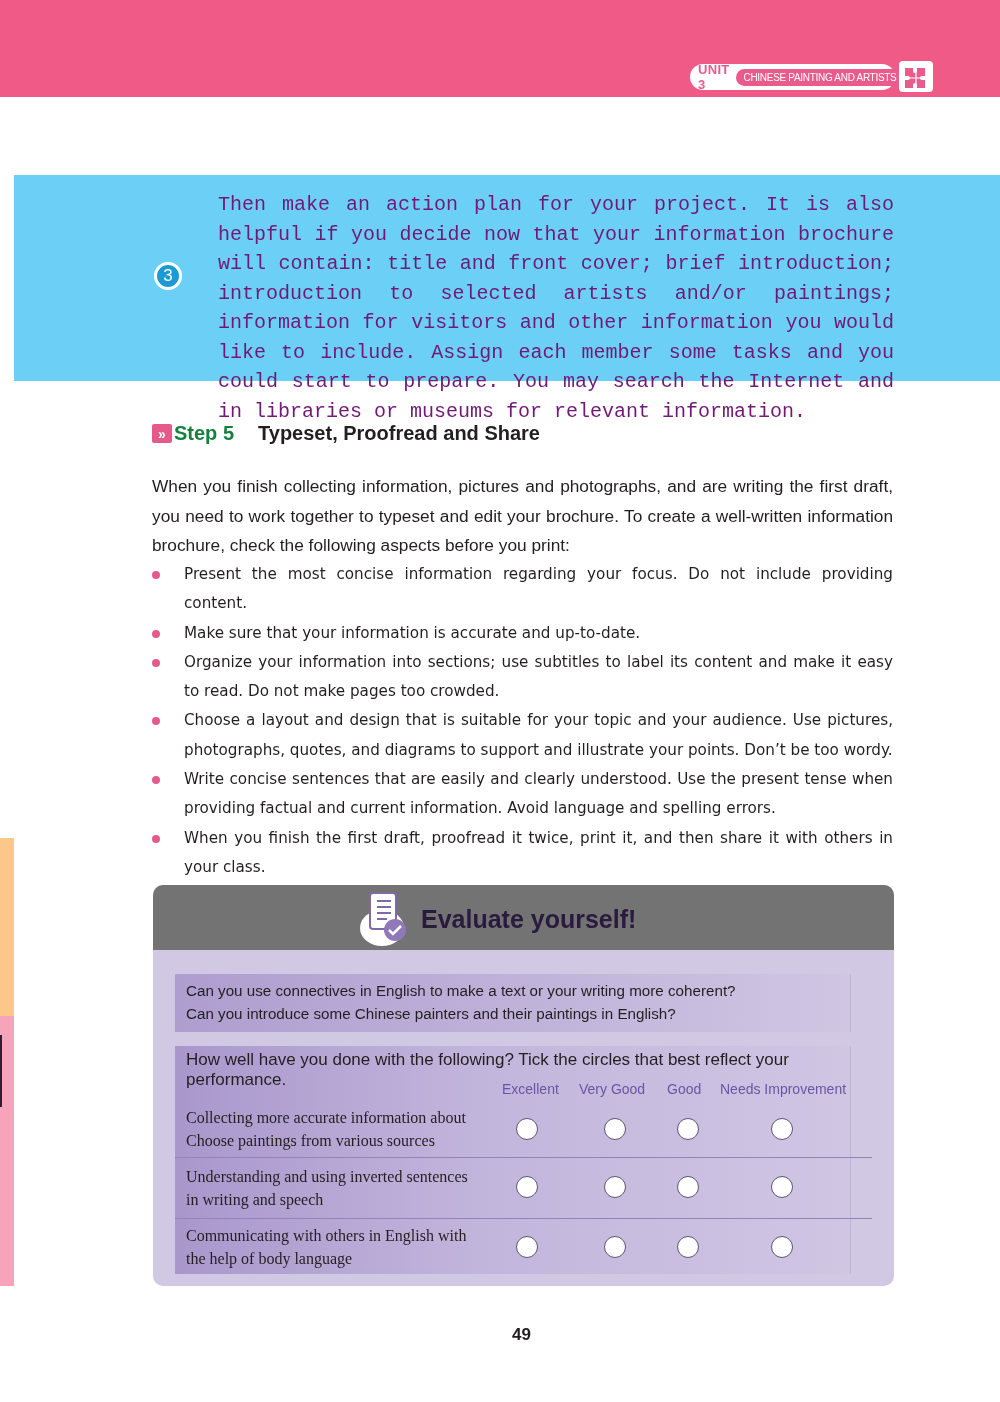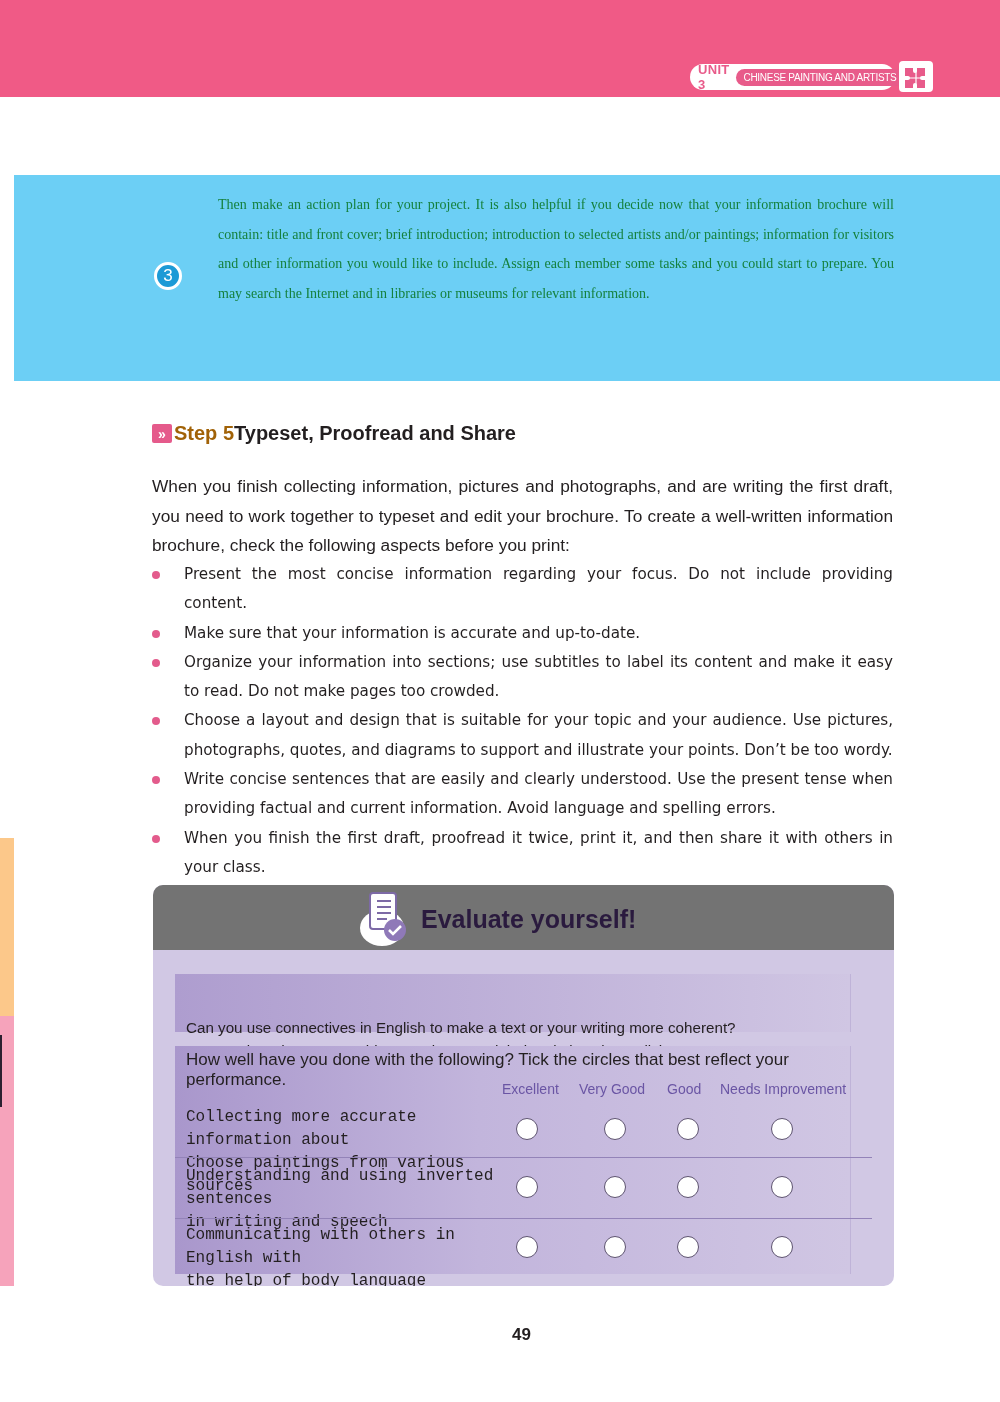--- a/index.html
+++ b/index.html
@@ -4,43 +4,43 @@
 <style>
   html, body { margin:0; padding:0; }
   body { width:1000px; height:1402px; position:relative; background:#ffffff; overflow:hidden; font-family:"Liberation Sans", sans-serif; color:#231f20; }
   .topbar { position:absolute; left:0; top:0; width:1000px; height:97px; background:#f05a86;padding-left:48px; }
   .unit-pill { position:absolute; left:690px; top:64px; width:205px; height:26px; background:#fff; border-radius:13px; display:flex; align-items:center; }
   .unit-label { font-weight:bold; font-size:13px; color:#e85b8a; margin-left:8px; letter-spacing:0.3px; }
   .unit-title { margin-left:6px; background:#e85b8a; color:#fff; font-size:10px; border-radius:9px; padding:3px 8px; letter-spacing:-0.3px; white-space:nowrap; }
   .puzzle { position:absolute; left:899px; top:61px; width:34px; height:31px; background:#fff; border-radius:4px; display:flex; align-items:center; justify-content:center; }
   .bluebox { position:absolute; left:14px; top:175px; width:986px; height:206px; background:#6ccff5; }
   .step-circle { position:absolute; left:154px; top:262px; width:28px; height:28px; border-radius:50%; background:#1c9ad6; border:3px solid #fff; box-sizing:border-box; color:#fff; font-size:17px; display:flex; align-items:center; justify-content:center; }
-  .bluetext { position:absolute; left:218px; top:190px; width:676px; font-family:Liberation Serif, serif; font-size:14px; line-height:29.5px; text-align:justify; color:#15803d; }
+  .bluetext { position:absolute; left:218px; top:190px; width:676px; font-family:Liberation Mono, monospace; font-size:20px; line-height:29.5px; text-align:justify; color:#701a75; }
   .step-head { position:absolute; left:152px; top:422px; display:flex; align-items:center; font-weight:bold; font-size:20px; }
   .step-arrow { width:20px; height:19px; background:#e55a8b; color:#fff; border-radius:2px; font-size:14px; display:flex; align-items:center; justify-content:center; margin-right:2px; }
-  .step-no { color:#a16207; margin-right:0; }
+  .step-no { color:#15803d; margin-right:24px; }
   .intro { position:absolute; left:152px; top:472px; width:741px; font-size:17.3px; line-height:29.5px; text-align:justify; }
   .bullets { position:absolute; left:152px; top:560px; width:741px; margin:0; padding:0; list-style:none; font-family:"DejaVu Sans", sans-serif; font-size:15.2px; line-height:29.3px; }
   .bullets li { position:relative; padding-left:32px; text-align:justify; }
   .bullets .dot { position:absolute; left:0; top:11px; width:8px; height:8px; border-radius:50%; background:#e35b8c; }
   .tab-orange { position:absolute; left:0; top:838px; width:14px; height:178px; background:#fcc88a; }
   .tab-pink { position:absolute; left:0; top:1016px; width:14px; height:270px; background:#f6a3bb; }
   .tab-line { position:absolute; left:0; top:1035px; width:2px; height:72px; background:#2b2030; }
   .eval { position:absolute; left:153px; top:885px; width:741px; height:401px; background:#d1c8e4; border-radius:10px; overflow:hidden; }
   .eval-head { position:absolute; left:0; top:0; width:741px; height:65px; background:#737373; }
   .eval-icon { position:absolute; left:205px; top:5px; width:56px; height:58px; }
   .eval-title { position:absolute; left:268px; top:20px; font-size:25px; font-weight:bold; color:#2a1a3e; }
   .q-box { position:absolute; left:22px; top:89px; width:675px; height:58px; background:linear-gradient(90deg,#ae9dcf,#d0c6e3); border-right:1px solid #bfb3d8; }
   .q-line { font-size:15.2px; line-height:23px; padding-left:11px; color:#231f20; }
-  .q-box .q-line:first-child { padding-top:15px;margin-top:27px; }
+  .q-box .q-line:first-child { padding-top:5px; }
   .rate-box { position:absolute; left:22px; top:161px; width:675px; height:228px; background:linear-gradient(90deg,#a997cc 0%,#c2b5dc 45%,#d0c6e3 100%); border-right:1px solid #bfb3d8; }
   .rate-instr { position:absolute; left:11px; top:4px; font-size:17px; }
   .col-head { position:absolute; top:35px; font-size:14px; color:#6a55a4; white-space:nowrap; }
   .row { position:absolute; left:0; width:697px; height:58px; }
-  .row-label { position:absolute; left:11px; top:0; width:310px; font-family:Liberation Mono, monospace; font-size:16px; line-height:23px; }
+  .row-label { position:absolute; left:11px; top:0; width:310px; font-family:Liberation Serif, serif; font-size:16px; line-height:23px; }
   .row-sep { position:absolute; left:0; width:697px; height:1px; background:#9383b8; }
   .radio { position:absolute; width:22px; height:22px; border-radius:50%; background:#fff; border:1px solid #5e5470; box-sizing:border-box; }
   .page-num { position:absolute; left:512px; top:1325px; font-weight:bold; font-size:17px; }
 </style>
 </head>
 <body>
 
 <div class="topbar">
   <div class="unit-pill">
     <span class="unit-label">UNIT 3</span>

